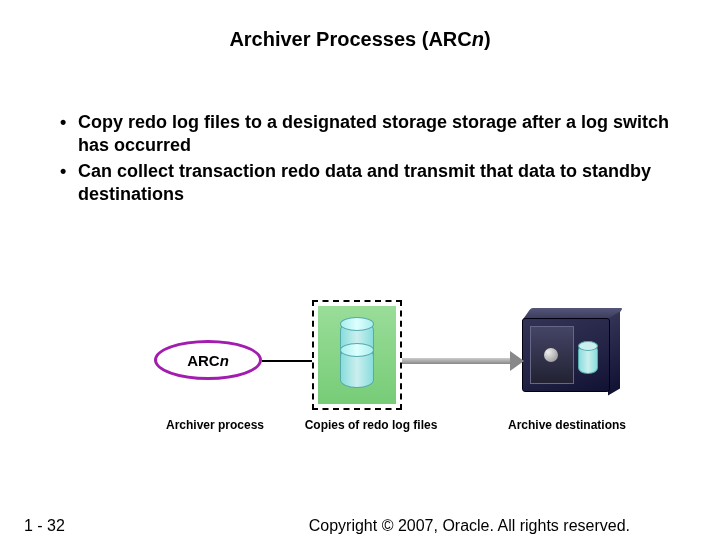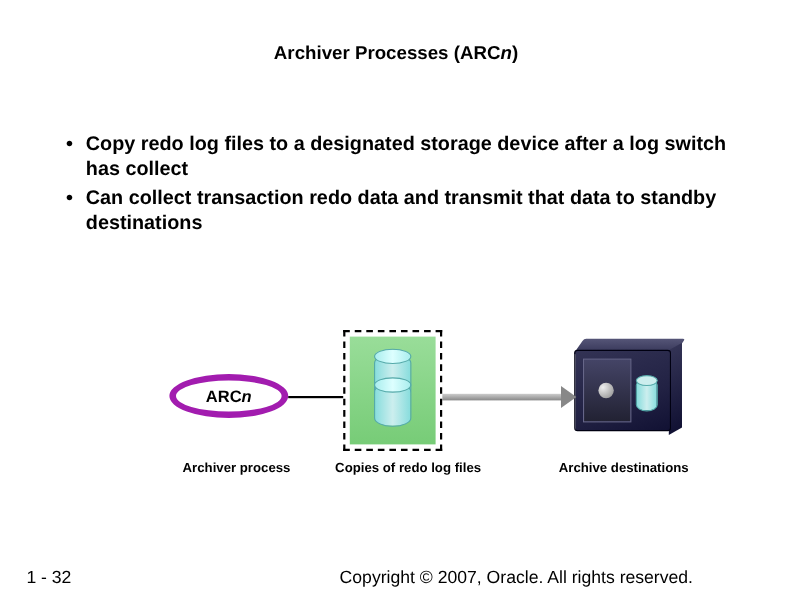--- a/index.html
+++ b/index.html
@@ -1,25 +1,25 @@
 <!DOCTYPE html>
 <html><head>
 <meta charset="utf-8">
 <style>
   * { box-sizing: border-box; margin: 0; padding: 0; }
   html, body { width: 720px; height: 540px; font-family: Arial, Helvetica, sans-serif; background: #fff; }
   .slide { width: 720px; height: 540px; position: relative; background: #fff; }
-  .title { text-align: center; font-size: 17px; font-weight: bold; padding-top: 39px; }
+  .title { text-align: center; font-size: 20px; font-weight: bold; padding-top: 28px; }
   .title .n { font-style: italic; }
   .content { padding: 60px 50px 0 60px; }
   .bullets { list-style: none; }
   .bullets li { font-size: 18px; font-weight: bold; line-height: 1.25; margin-bottom: 4px; padding-left: 18px; position: relative; }
   .bullets li::before { content: "•"; position: absolute; left: 0; top: 0; }
   .diagram { position: absolute; top: 280px; left: 0; width: 720px; height: 170px; }
-  .arcn-oval { position: absolute; left: 154px; top: 60px; width: 108px; height: 40px; border: 6px solid #a21caf; border-radius: 50%; background: #fff; display: flex; align-items: center; justify-content: center; font-weight: bold; font-size: 15px; z-index: 3; text-align: right; }
+  .arcn-oval { position: absolute; left: 154px; top: 60px; width: 108px; height: 40px; border: 3px solid #a21caf; border-radius: 50%; background: #fff; display: flex; align-items: center; justify-content: center; font-weight: bold; font-size: 15px; z-index: 3; text-align: right; }
   .arcn-oval .n { font-style: italic; }
   .line1 { position: absolute; left: 262px; top: 80px; width: 58px; height: 2px; background: #000; z-index: 1; }
   .redo-box { position: absolute; left: 312px; top: 20px; width: 90px; height: 110px; z-index: 2; }
   .redo-outer { position: absolute; inset: 0; border: 2px dashed #000; background: #fff; }
   .redo-inner { position: absolute; left: 6px; top: 6px; right: 6px; bottom: 6px; background: linear-gradient(#9d9, #7c7); }
   .cyl-group { position: absolute; left: 28px; top: 22px; width: 34px; height: 66px; }
   .cyl { position: absolute; width: 34px; height: 40px; background: linear-gradient(90deg,#8dd,#cee,#8dd); border: 1px solid #5aa; border-radius: 50%/20%; }
   .cyl::before { content: ""; position: absolute; left: -1px; right: -1px; top: -6px; height: 12px; border: 1px solid #5aa; border-radius: 50%; background: linear-gradient(90deg,#aee,#dff,#aee); }
   .cyl.back { top: 0; }
   .cyl.front { top: 26px; }
@@ -49,21 +49,21 @@
 <body>
 
 <div class="slide">
 
   <div class="title">
     <span>Archiver Processes (ARC</span><span class="n">n</span><span>)</span>
   </div>
 
   <div class="content">
     <ul class="bullets">
-      <li>Copy redo log files to a designated storage device after a log switch has collect</li>
+      <li>Copy redo log files to a designated storage storage after a log switch has occurred</li>
       <li>Can collect transaction redo data and transmit that data to standby destinations</li>
     </ul>
   </div>
 
   <div class="diagram">
     <div class="line1"></div>
     <div class="arcn-oval">
       <span>ARC</span>
         <span class="n">n</span>
     </div>

